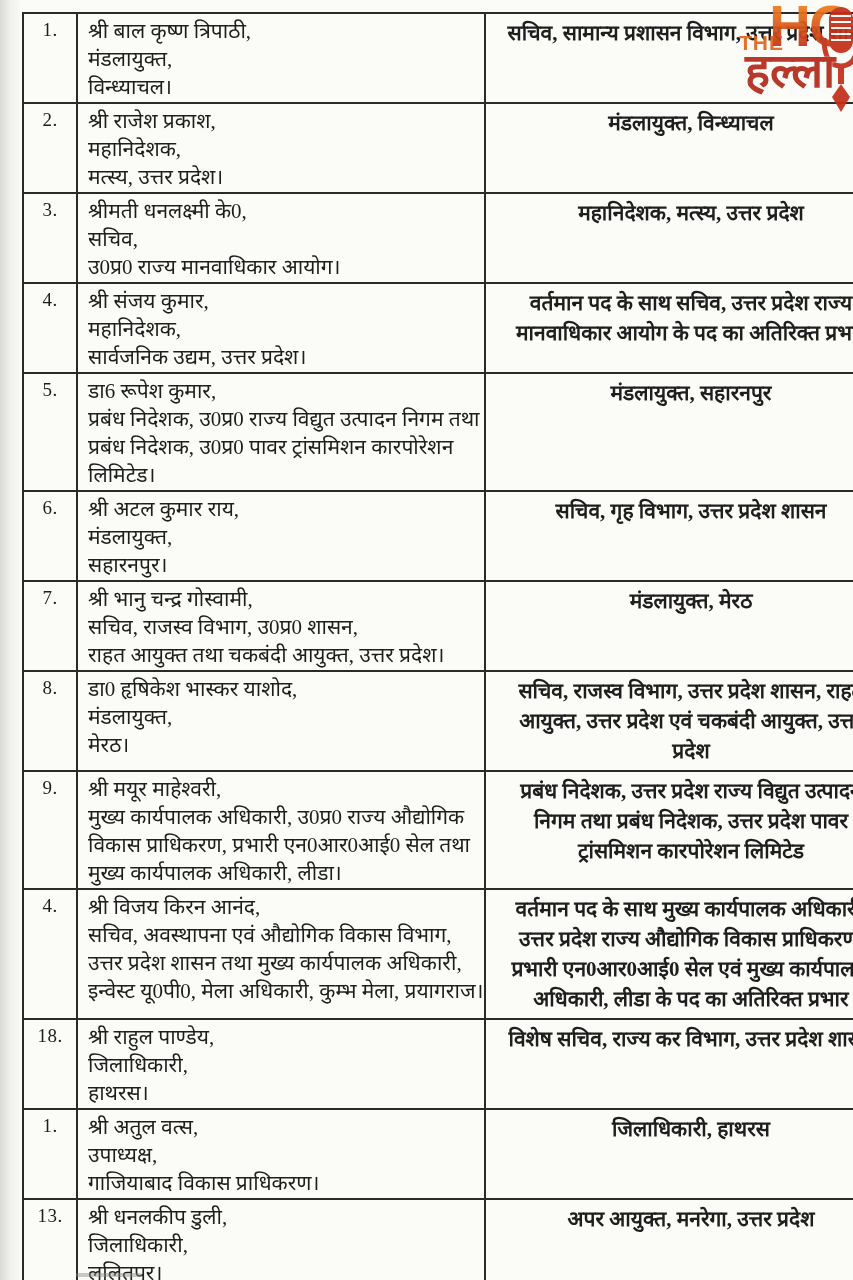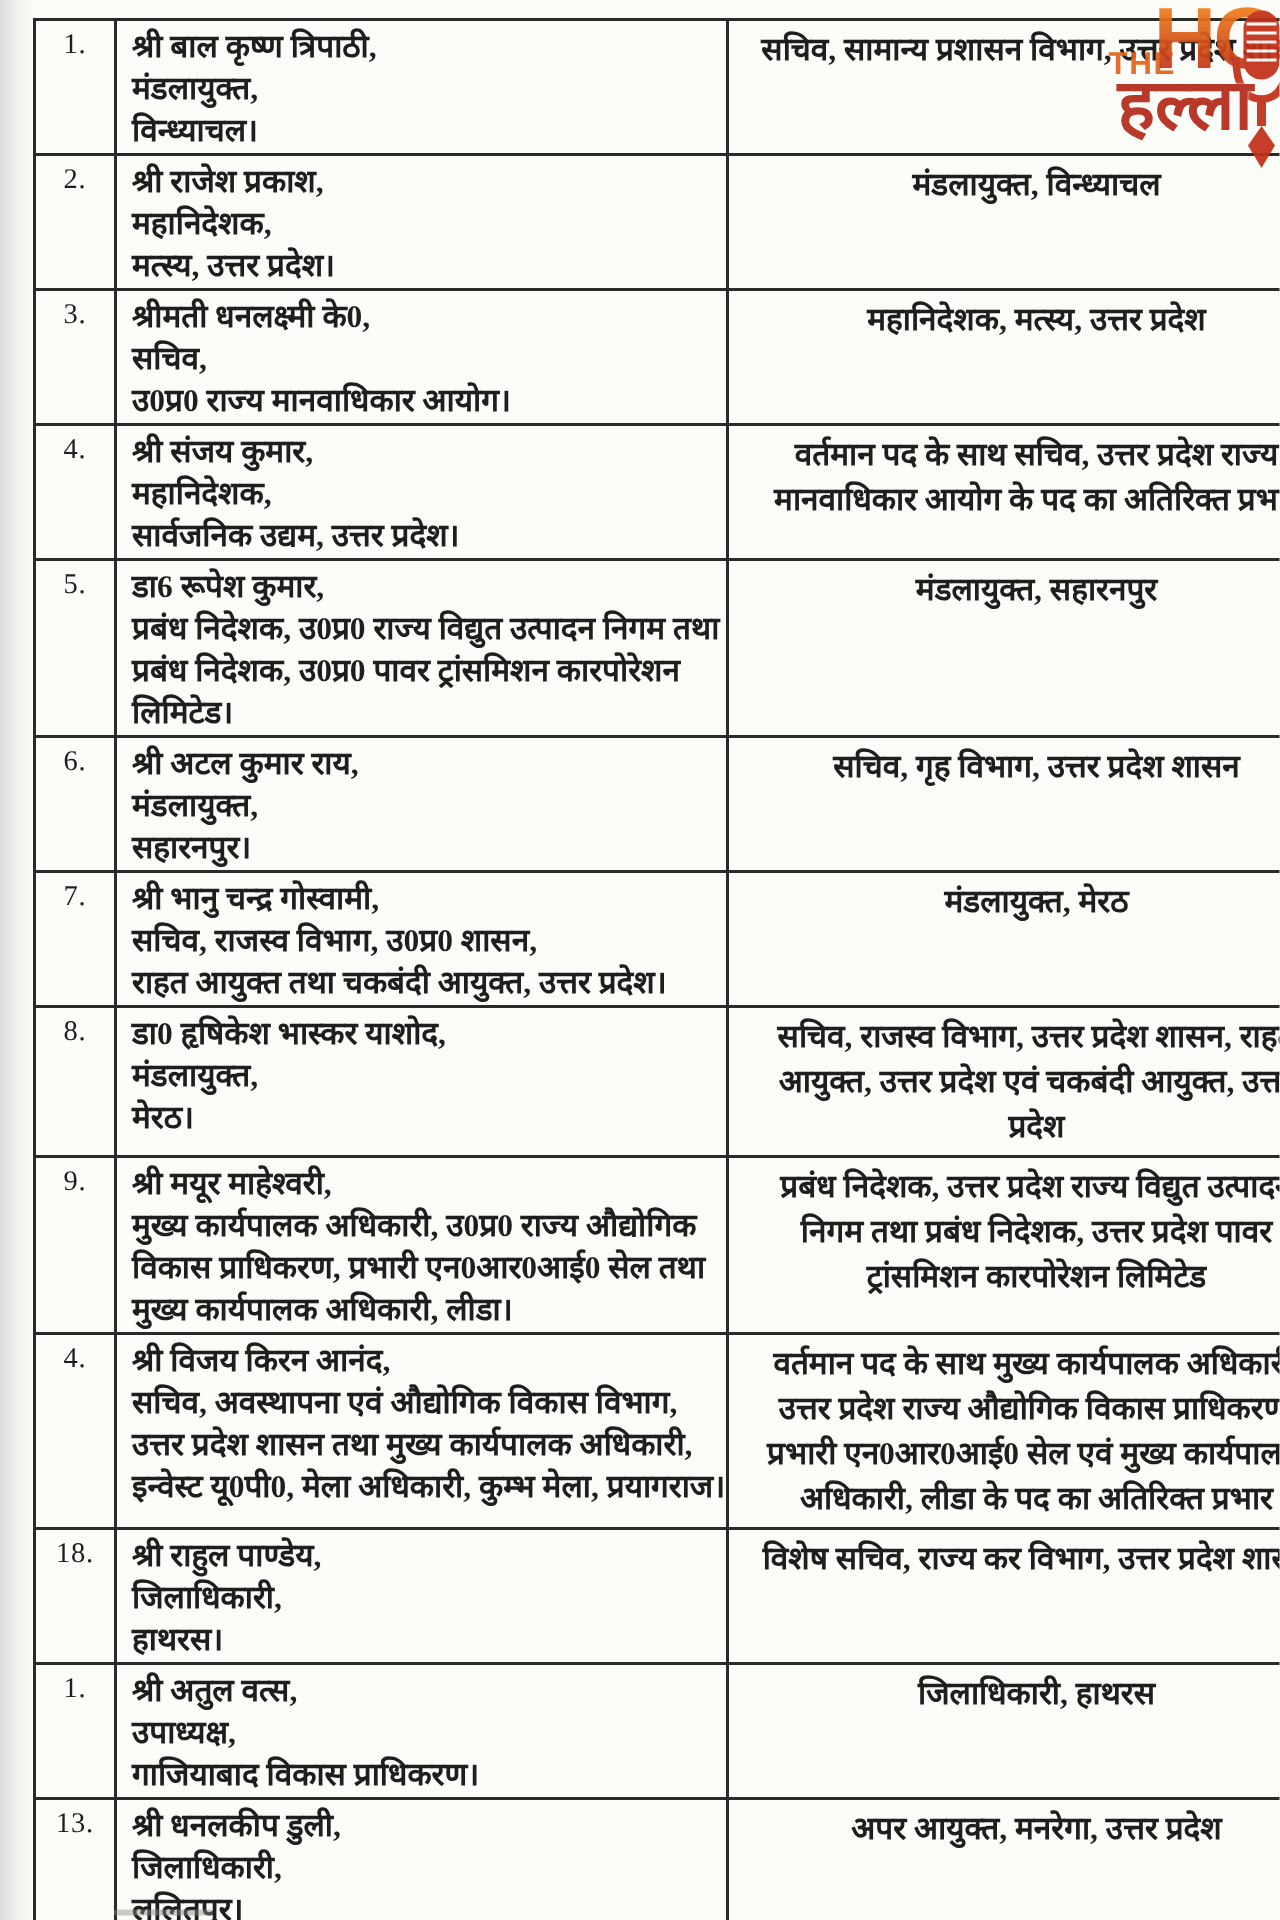--- a/index.html
+++ b/index.html
@@ -34,21 +34,21 @@
     font-size:19px;
     letter-spacing:.5px;
   }
   td.officer{
     width:388px;
     padding:3px 8px 1px 10px;
   }
   td.officer .line{
     font-size:21px;
     line-height:28px;
-    font-weight:700;
+    font-weight:400;
     white-space:nowrap;
   }
   td.posting{
     width:384px;
     vertical-align:middle;
     text-align:center;
     padding:4px 13px;
     font-size:21px;
     line-height:30px;
     font-weight:600;

